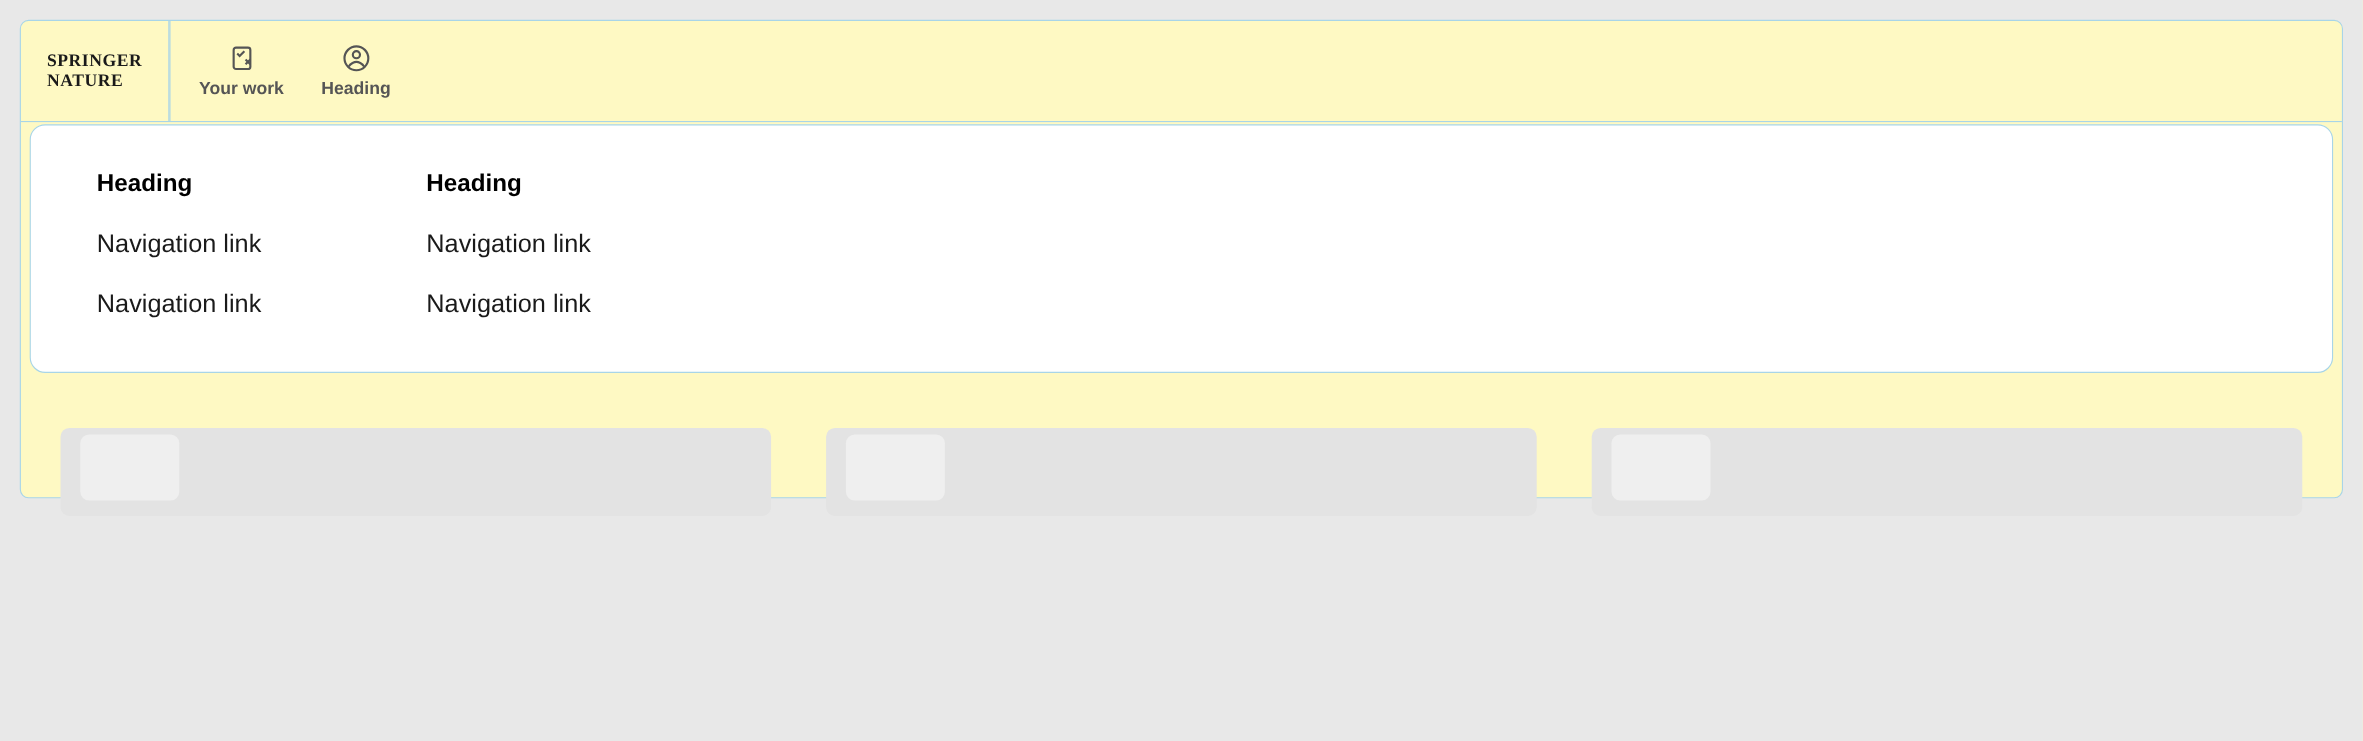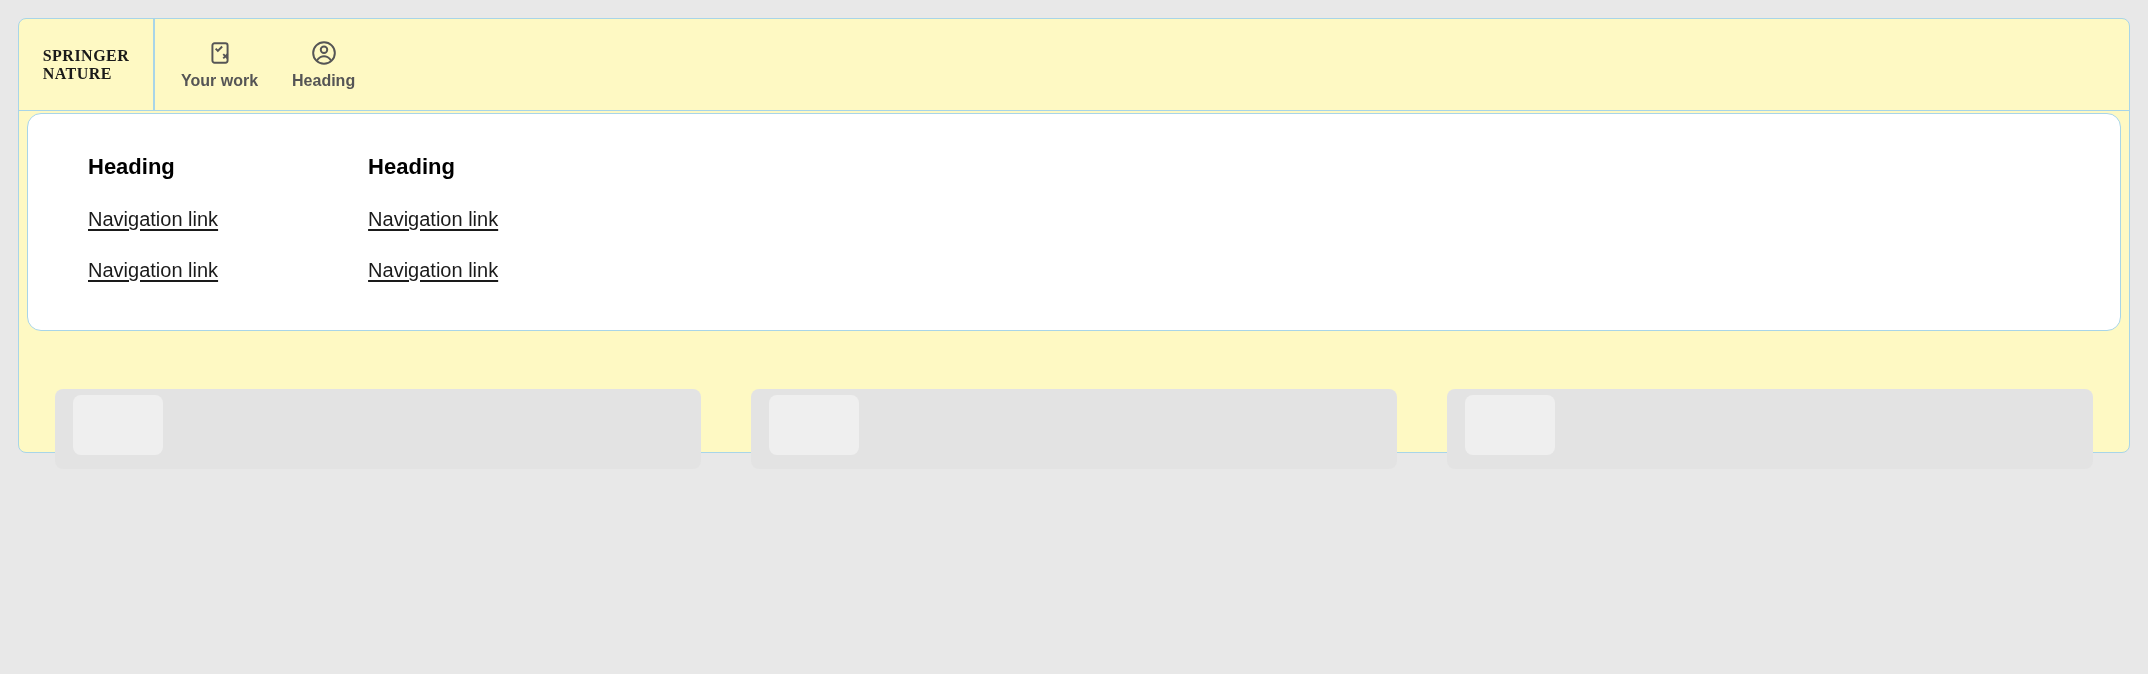--- a/index.html
+++ b/index.html
@@ -122,23 +122,22 @@
       display: flex;
       flex-direction: column;
       gap: 28px;
     }
     .dropdown-heading {
       font-size: 22px;
       font-weight: 800;
       color: #000;
     }
     .dropdown-link {
-      font-size: 20px;
+      font-size: 23px;
       color: #1a1a1a;
-      text-decoration: underline;
       text-underline-offset: 3px;
       cursor: pointer;
     }
     .bg-cards {
       position: absolute;
       top: 370px;
       left: 0;
       right: 0;
       display: flex;
       gap: 50px;

